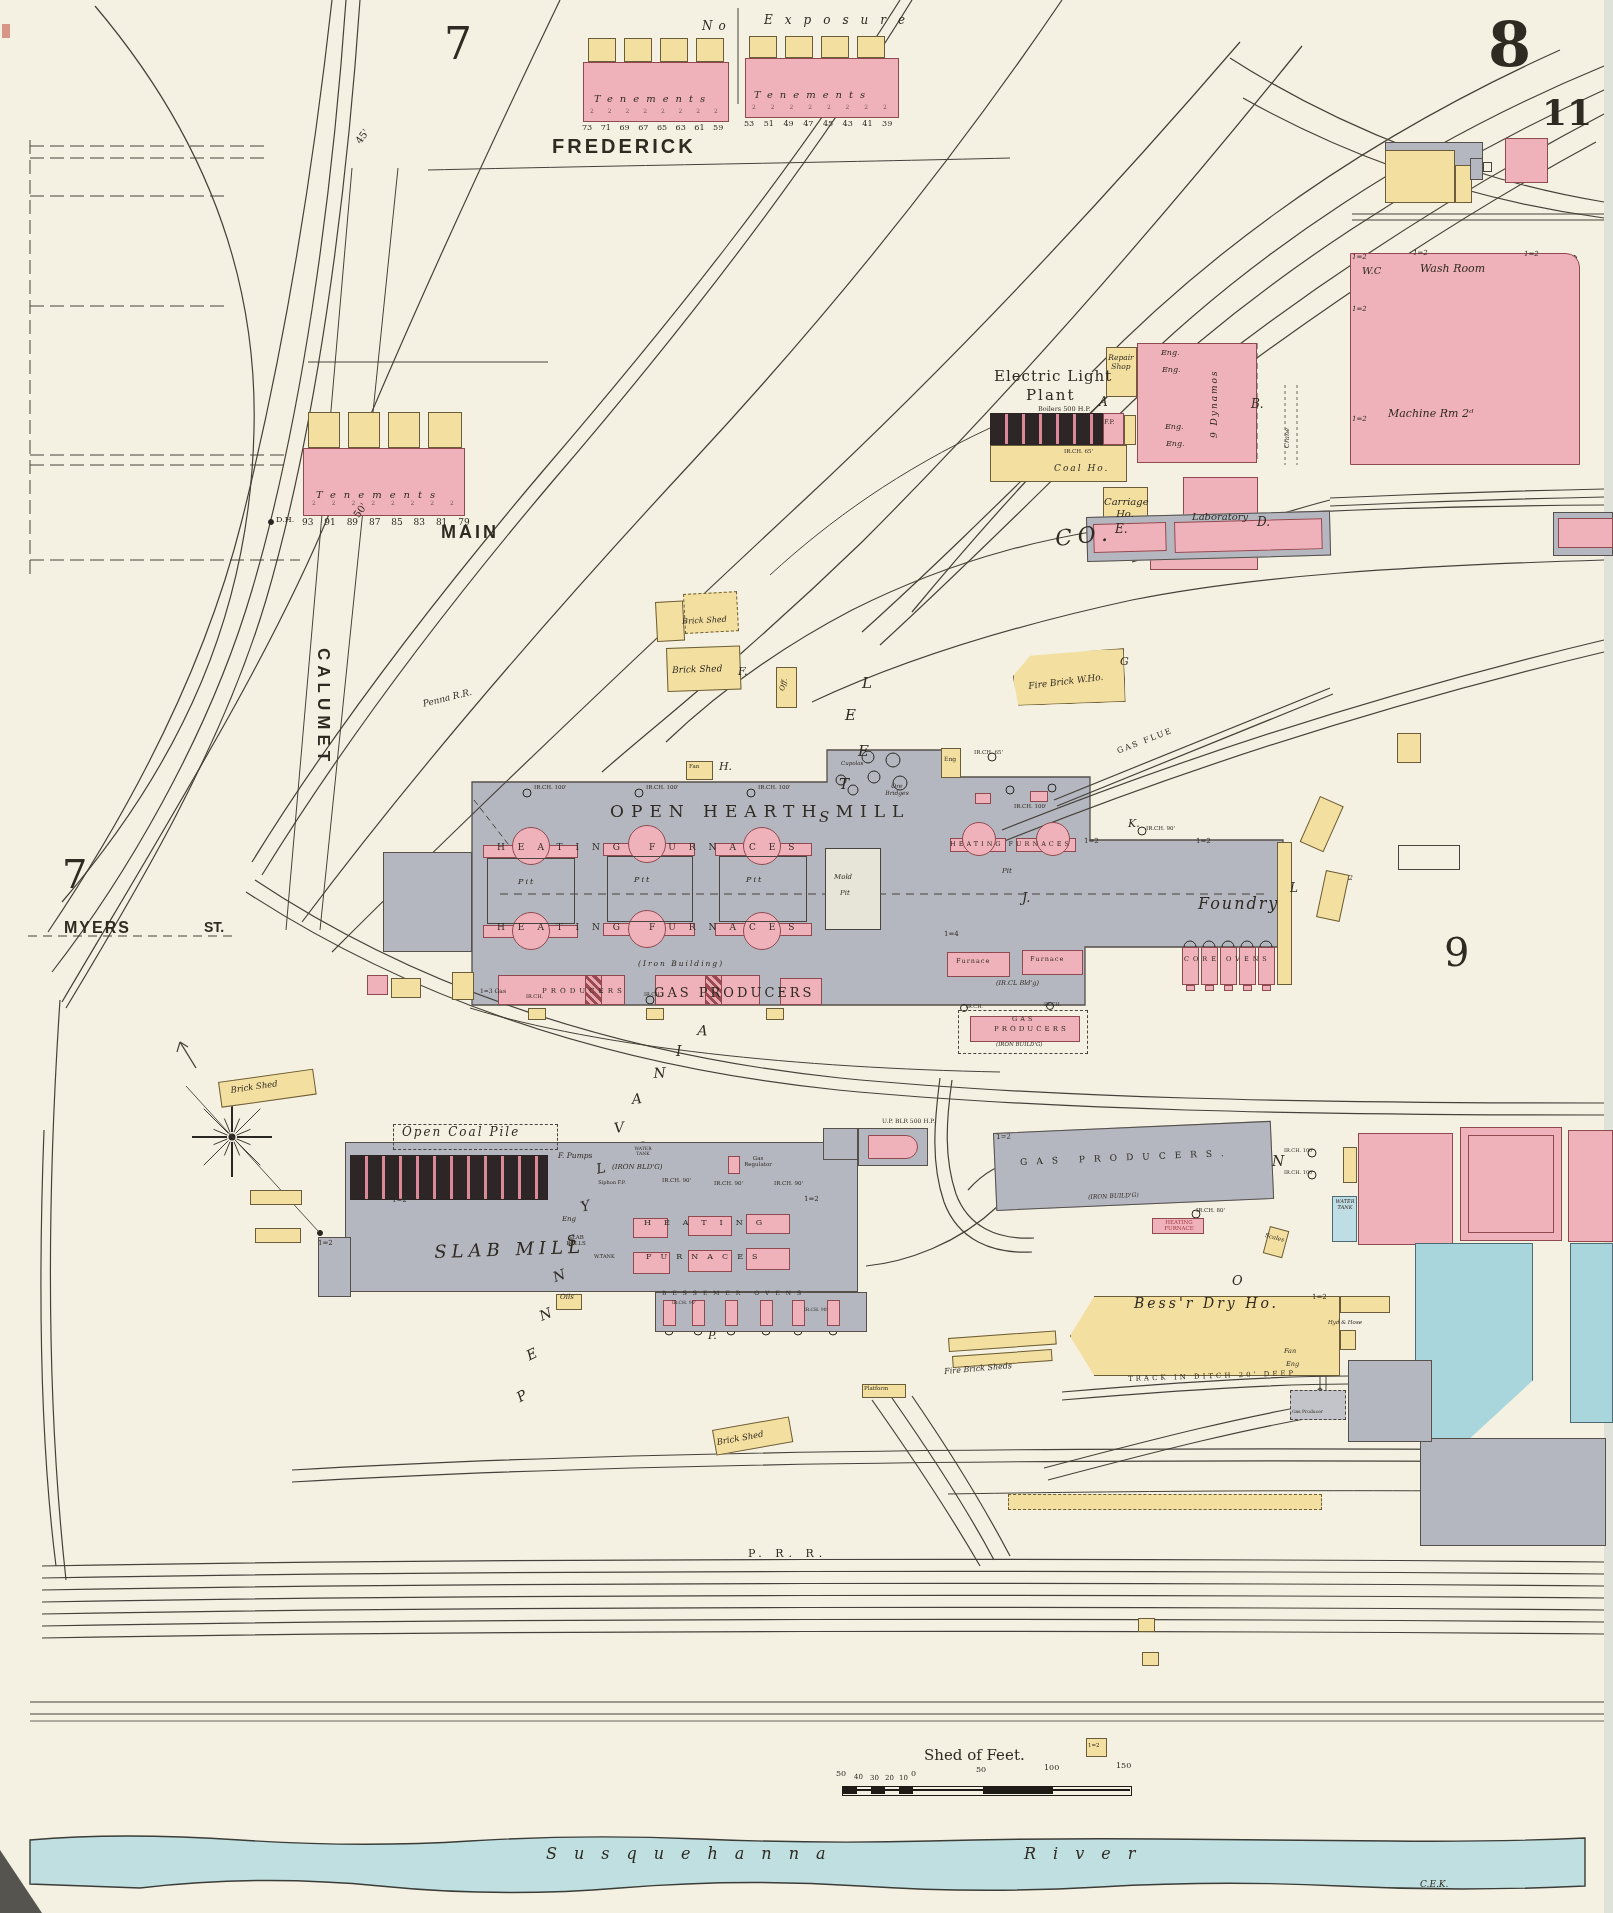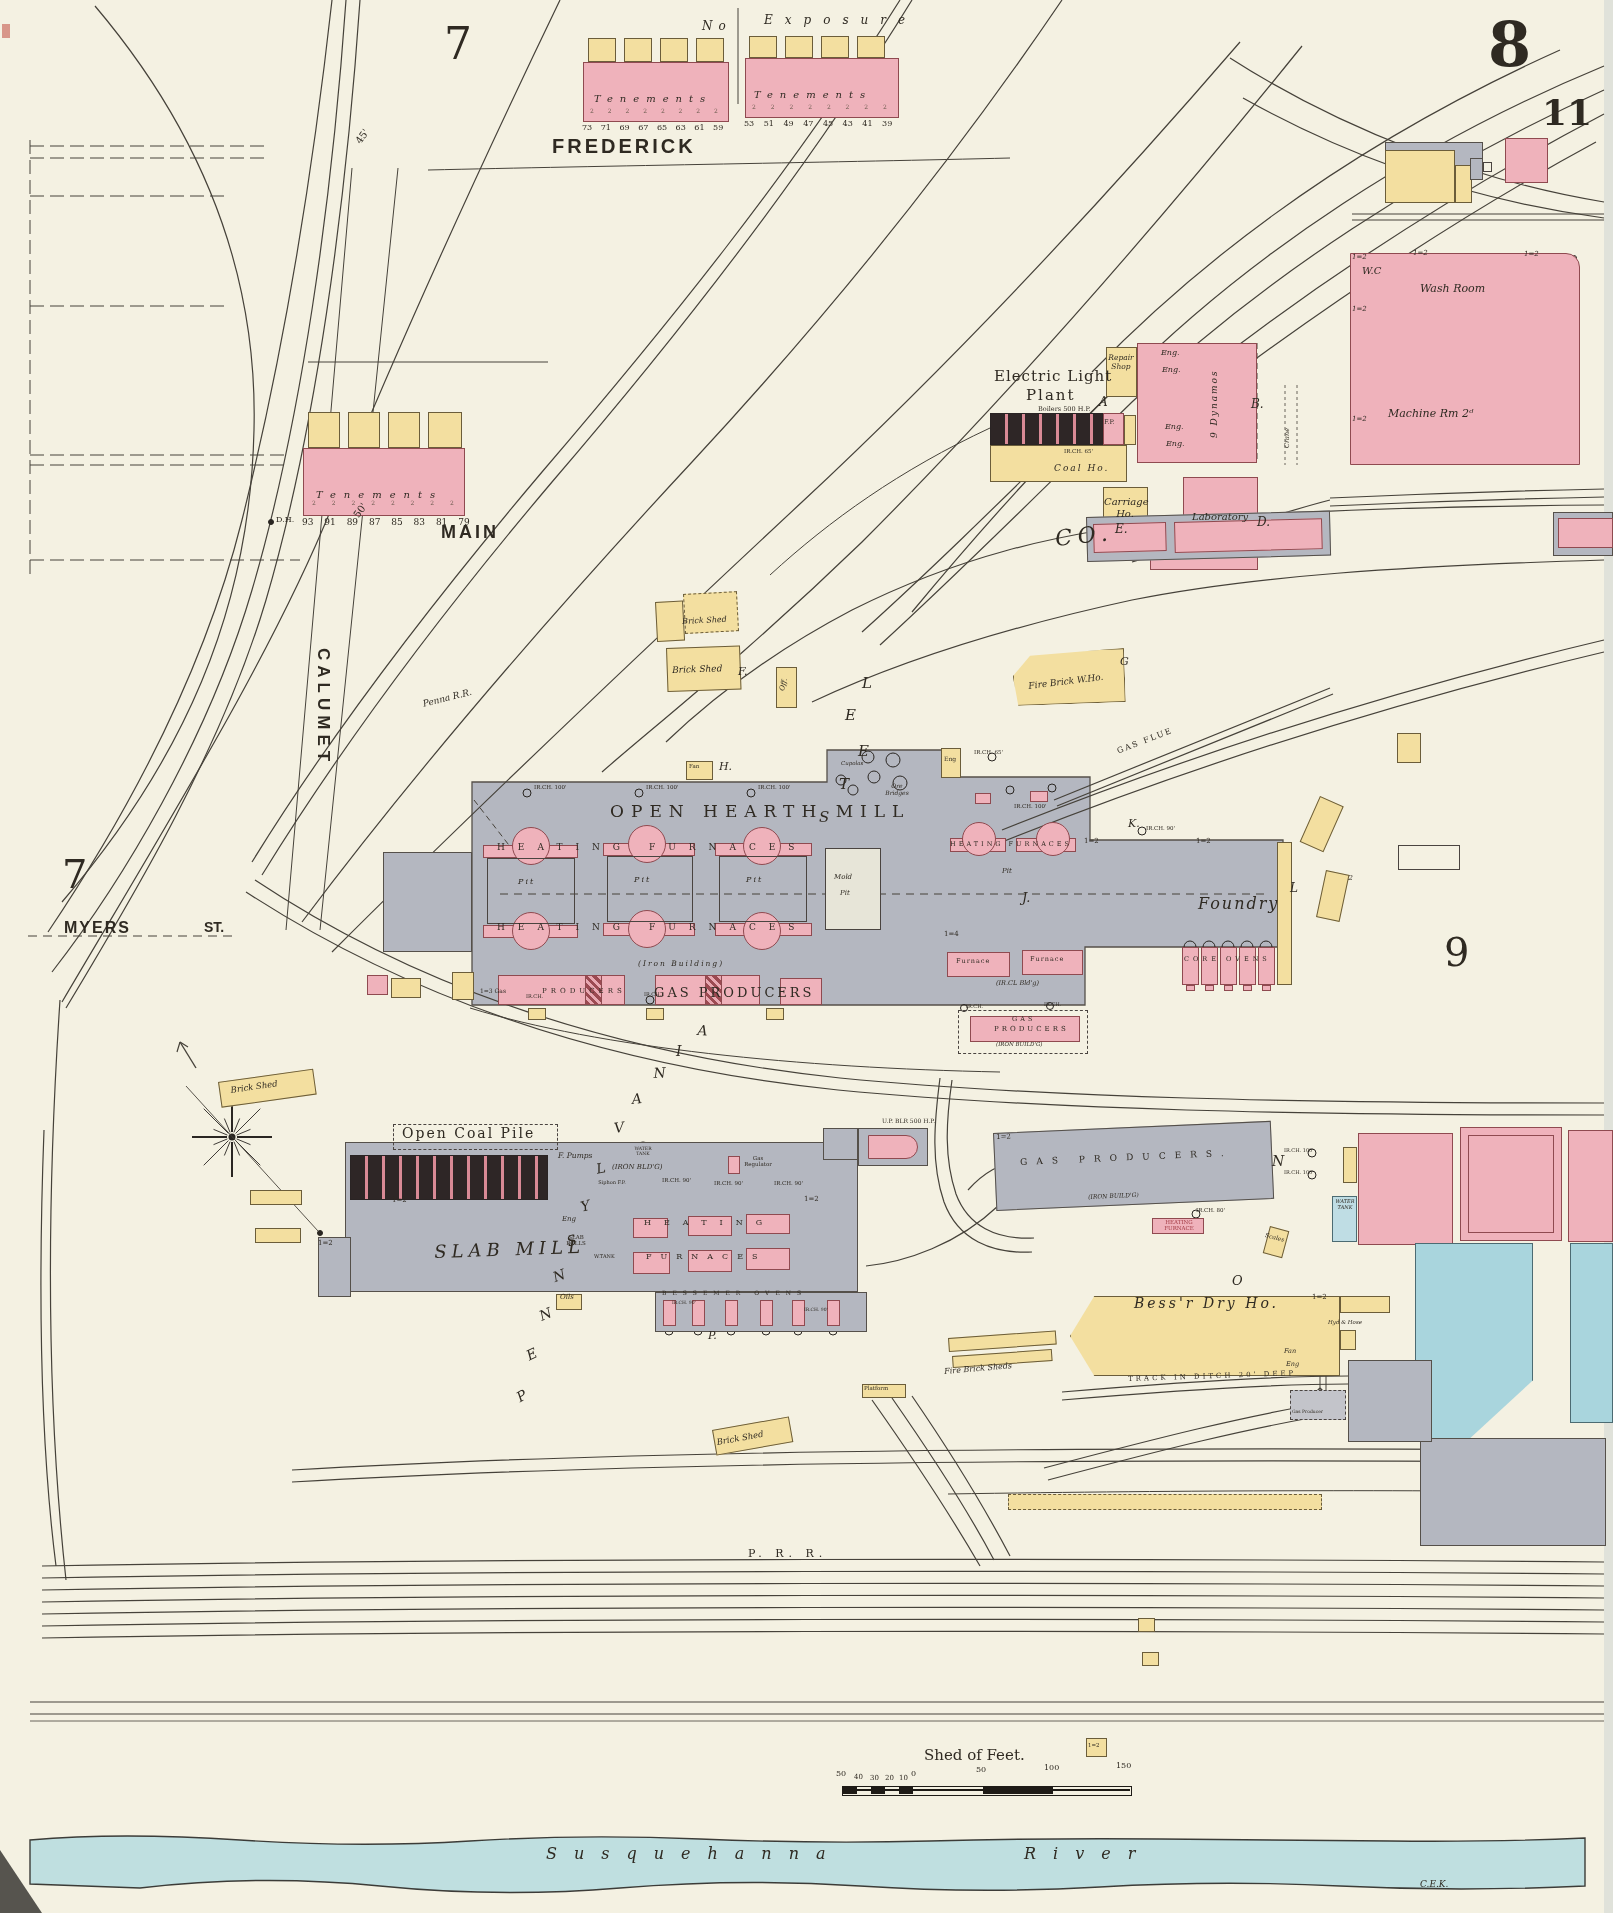--- a/index.html
+++ b/index.html
@@ -472,21 +472,21 @@
     <div class="lbl" style="left: 1099px; top: 396px; font-size: 12px; font-style: italic;">A</div>
     <div class="lbl" style="left: 1251px; top: 398px; font-size: 12px; font-style: italic;">B.</div>
     <div class="lbl" style="left: 1115px; top: 523px; font-size: 12px; font-style: italic;">E.</div>
     <div class="lbl" style="left: 1257px; top: 516px; font-size: 12px; font-style: italic;">D.</div>
     <div class="lbl" style="left: 1104px; top: 419px; font-size: 6.5px;">F.P.</div>
     <div class="lbl wrap" style="left: 1104px; top: 496px; font-size: 10px; font-style: italic; width: 42px; line-height: 1.15;">Carriage Ho.</div>
     <div class="lbl" style="left: 1192px; top: 512px; font-size: 10px; font-style: italic;">Laboratory</div>
     <div class="lbl" style="left: 1284px; top: 448px; font-size: 6.5px; font-style: italic; transform: rotate(-90deg);">Crane</div>
     <div class="lbl" style="left: 1064px; top: 449px; font-size: 5.5px;">IR.CH. 65'</div>
     <div class="lbl" style="left: 1362px; top: 266px; font-size: 10px; font-style: italic;">W.C</div>
-    <div class="lbl" style="left: 1420px; top: 263px; font-size: 11px; font-style: italic; margin-top: 20px;">Wash Room</div>
+    <div class="lbl" style="left: 1420px; top: 263px; font-size: 11px; font-style: italic;">Wash Room</div>
     <div class="lbl" style="left: 1388px; top: 408px; font-size: 11px; font-style: italic;">Machine Rm 2ᵈ</div>
     <div class="lbl" style="left: 1352px; top: 254px; font-size: 7px; font-style: italic;">1=2</div>
     <div class="lbl" style="left: 1413px; top: 250px; font-size: 7px; font-style: italic;">1=2</div>
     <div class="lbl" style="left: 1524px; top: 251px; font-size: 7px; font-style: italic;">1=2</div>
     <div class="lbl" style="left: 1352px; top: 306px; font-size: 7px; font-style: italic;">1=2</div>
     <div class="lbl" style="left: 1352px; top: 416px; font-size: 7px; font-style: italic;">1=2</div>
     <div class="lbl" style="left: 682px; top: 618px; font-size: 8px; font-style: italic; transform: rotate(-3deg);">Brick Shed</div>
     <div class="lbl" style="left: 672px; top: 666px; font-size: 9px; font-style: italic; transform: rotate(-2deg);">Brick Shed</div>
     <div class="lbl" style="left: 738px; top: 666px; font-size: 11px; font-style: italic;">F.</div>
     <div class="lbl" style="left: 779px; top: 690px; font-size: 7px; font-style: italic; transform: rotate(-75deg);">Off.</div>
@@ -534,21 +534,21 @@
     <div class="lbl" style="left: 1030px; top: 956px; font-size: 6.5px; letter-spacing: 1px;">Furnace</div>
     <div class="lbl" style="left: 996px; top: 980px; font-size: 6.5px; font-style: italic;">(IR.CL Bld'g)</div>
     <div class="lbl" style="left: 1198px; top: 896px; font-size: 16px; font-style: italic; letter-spacing: 2px;">Foundry</div>
     <div class="lbl" style="left: 1290px; top: 882px; font-size: 12px; font-style: italic;">L</div>
     <div class="lbl" style="left: 1184px; top: 956px; font-size: 6.5px; letter-spacing: 4px;">CORE OVENS</div>
     <div class="lbl" style="left: 1012px; top: 1016px; font-size: 6.5px; letter-spacing: 3px;">GAS</div>
     <div class="lbl" style="left: 994px; top: 1026px; font-size: 7px; letter-spacing: 3px;">PRODUCERS</div>
     <div class="lbl" style="left: 996px; top: 1042px; font-size: 5.5px; font-style: italic;">(IRON BUILD'G)</div>
     <div class="lbl" style="left: 966px; top: 1004px; font-size: 5px;">IR.CH.</div>
     <div class="lbl" style="left: 1044px; top: 1002px; font-size: 5px;">IR.CH.</div>
-    <div class="lbl" style="left: 402px; top: 1126px; font-size: 14px; letter-spacing: 2px;">Open Coal Pile</div>
+    <div class="lbl" style="left: 402px; top: 1126px; font-size: 12px; font-style: italic; letter-spacing: 2px;">Open Coal Pile</div>
     <div class="lbl" style="left: 558px; top: 1152px; font-size: 7.5px; font-style: italic;">F. Pumps</div>
     <div class="lbl" style="left: 612px; top: 1164px; font-size: 7px; font-style: italic;">(IRON BLD'G)</div>
     <div class="lbl wrap" style="left: 598px; top: 1180px; font-size: 5px; width: 28px; line-height: 1.1;">Siphon F.P.</div>
     <div class="lbl wrap" style="left: 633px; top: 1147px; font-size: 4.5px; width: 20px; line-height: 1.1;">WATER TANK</div>
     <div class="lbl" style="left: 662px; top: 1178px; font-size: 5.5px;">IR.CH. 90'</div>
     <div class="lbl" style="left: 714px; top: 1181px; font-size: 5.5px;">IR.CH. 90'</div>
     <div class="lbl" style="left: 774px; top: 1181px; font-size: 5.5px;">IR.CH. 90'</div>
     <div class="lbl wrap" style="left: 742px; top: 1155px; font-size: 5.5px; width: 32px; line-height: 1.1;">Gas Regulator</div>
     <div class="lbl" style="left: 392px; top: 1197px; font-size: 7px;">1=2</div>
     <div class="lbl" style="left: 804px; top: 1196px; font-size: 7px;">1=2</div>

